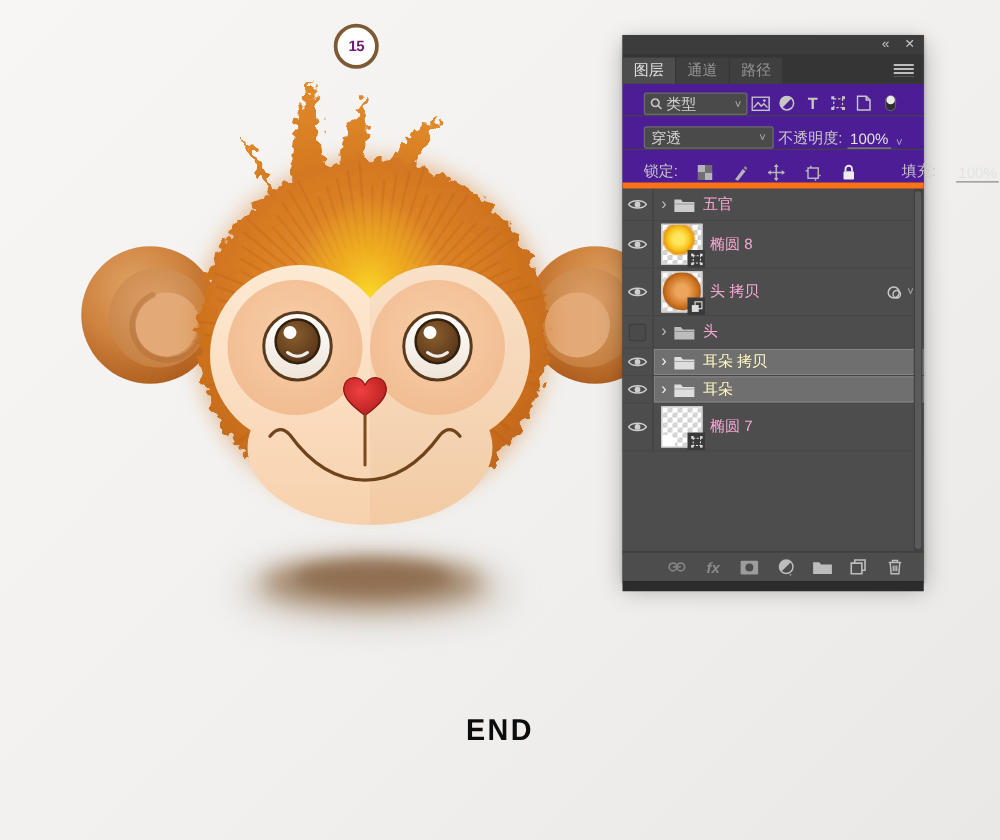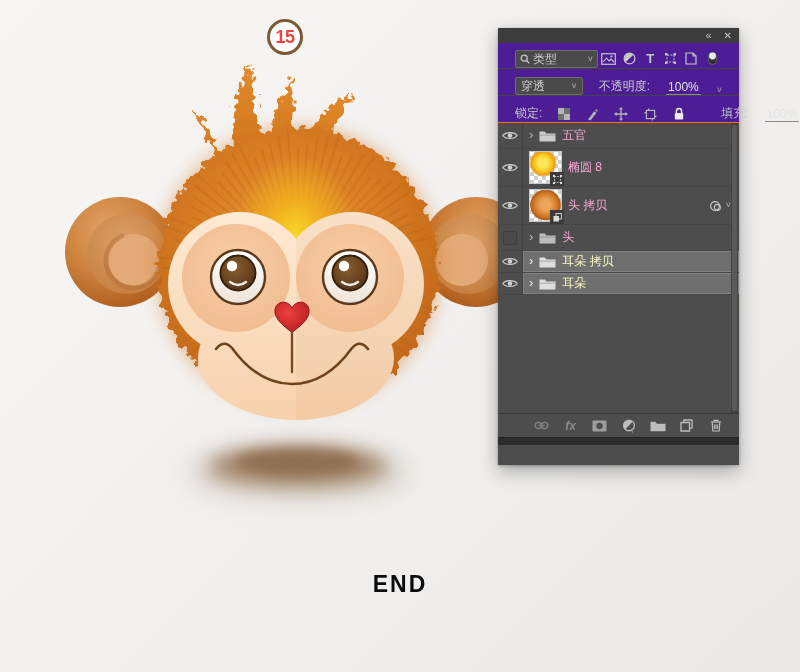--- a/index.html
+++ b/index.html
@@ -6,21 +6,21 @@
   body{
     width:800px;height:672px;position:relative;overflow:hidden;
     background:linear-gradient(135deg,#f7f6f5 0%,#f1f0ef 55%,#e9e8e7 100%);
     font-family:"Liberation Sans","DejaVu Sans",sans-serif;
     -webkit-font-smoothing:antialiased;
   }
   
   .step-badge{
     position:absolute;left:267px;top:19px;width:30px;height:30px;border-radius:50%;
     border:3px solid #7d5a33;background:#fff;display:flex;align-items:center;justify-content:center;
-    font-size:18px;font-weight:600;color:#ef4444;letter-spacing:-.5px;
+    font-size:12px;font-weight:600;color:#701a75;letter-spacing:-.5px;
   }
   
   .end-label{
     position:absolute;left:0;top:571px;width:800px;text-align:center;
     font-size:23px;font-weight:600;color:#0c0c0c;letter-spacing:2px;transform:scaleY(1.05);
   }
   
   .monkey{position:absolute;left:0;top:0}
   
   .panel{
@@ -36,26 +36,26 @@
   .tab.active{background:#4d4d4d;color:#e0e0e0}
   .hamburger-icon{position:absolute;right:8px;top:8px;width:16px;height:10px;
     background:repeating-linear-gradient(to bottom,#bdbdbd 0 1.6px,transparent 1.6px 3.3px)}
   .ctl-row{display:flex;align-items:flex-end;padding:0 17px;background:#4c1d95}
   .filter-row{height:25px;gap:1px;border-bottom:1px solid #434343}
   .kind-field{width:88px;height:18px;border:1px solid #6c6c6c;background:#4a4a4a;border-radius:2px;
     display:flex;align-items:center;gap:3px;padding:0 4px;box-sizing:border-box}
   .kind-field .lbl{flex:1;white-space:nowrap;overflow:hidden}
   .chev{color:#b3b3b3;font-size:9px;line-height:9px}
   .f-ico{width:21px;height:19px;display:flex;align-items:center;justify-content:center;color:#c6c6c6}
-  .blend-row{height:26px;gap:16px;border-bottom:1px solid #434343}
+  .blend-row{height:26px;gap:4px;border-bottom:1px solid #434343}
   .mode-field{width:116px;height:18px;border:1px solid #6c6c6c;background:#4a4a4a;border-radius:2px;
     display:flex;align-items:center;padding:0 5px;box-sizing:border-box;justify-content:space-between}
   .small-lbl{color:#c9c9c9;white-space:nowrap}
   .val{color:#e3e3e3;border-bottom:1px solid #8b8b8b;padding:0 2px;white-space:nowrap}
-  .lock-row{height:26px;gap:16px;border-bottom:1px solid #f97316}
+  .lock-row{height:26px;gap:16px;border-bottom:5px solid #f97316}
   .lk{width:17px;height:16px;display:flex;align-items:center;justify-content:center}
   
   .layer-list{position:relative;height:290px;background:#4d4d4d;overflow:hidden}
   .lrow{display:flex;align-items:stretch;border-bottom:1px solid #464646;position:relative;background:#4d4d4d}
   .h25{height:25px}.h22{height:21px}.h38{height:37px}
   .eye-cell{width:24px;flex:none;border-right:1px solid #414141;display:flex;align-items:center;justify-content:center}
   .eye-empty{width:12px;height:12px;border:1px solid #3e3e3e;background:#4a4a4a;border-radius:2px}
   .row-content{flex:1;display:flex;align-items:center;gap:6px;padding-left:6px;position:relative;min-width:0}
   .lrow.selected .row-content{background:#6f6f6f;box-shadow:inset 0 0 0 1px #818181;color:#fff}
   .disclosure{color:#bdbdbd;font-size:13px;line-height:12px;transform:translateY(-1px)}
@@ -305,20 +305,26 @@
   <span>15</span>
 </div>
 
 <div class="panel">
 
   <div class="titlebar">
     <span class="tico">«</span>
     <span class="tico close">✕</span>
   </div>
 
+  <div class="tabrow">
+    <div class="tab active">图层</div>
+    <div class="tab">通道</div>
+    <div class="tab">路径</div>
+    <div class="hamburger-icon"></div>
+  </div>
 
   <div class="ctl-row filter-row">
     <div class="kind-field">
       <svg width="10" height="10" viewBox="0 0 10 10">
         <circle cx="4.2" cy="4.2" r="3" fill="none" stroke="#c6c6c6" stroke-width="1.3"></circle>
         <path d="M6.5,6.5 L9.2,9.2" stroke="#c6c6c6" stroke-width="1.3"></path>
       </svg>
       <span class="lbl">类型</span>
       <span class="chev">˅</span>
     </div>
@@ -520,20 +526,43 @@
       <div class="row-content">
         <span class="disclosure">›</span>
         <svg width="17" height="12" viewBox="0 0 17 12">
             <path d="M.5,1.5 h5.2 l1.6,2 h9.2 v8 h-16 z" fill="#dedede"></path>
             <path d="M.5,5.2 h16" stroke="#a5a5a5" stroke-width=".9"></path>
           </svg>
         <span class="lname">耳朵</span>
       </div>
     </div>
 
+    <div class="lrow h38">
+      <div class="eye-cell">
+        <svg width="16" height="11" viewBox="0 0 18 12">
+            <path d="M1,6 C4,1.6 14,1.6 17,6 C14,10.4 4,10.4 1,6 Z" fill="none" stroke="#cecece" stroke-width="1.4"></path>
+            <circle cx="9" cy="6" r="2.6" fill="#cecece"></circle>
+          </svg>
+      </div>
+      <div class="row-content">
+        <div class="thumb">
+          <div class="art checker-wedge"></div>
+          <div class="badge">
+            <svg width="11" height="11" viewBox="0 0 12 12">
+                <rect x="2.8" y="2.8" width="6.4" height="6.4" fill="none" stroke="#e2e2e2" stroke-width=".9" stroke-dasharray="1.8 1.2"></rect>
+                <rect x="1" y="1" width="2.2" height="2.2" fill="#e2e2e2"></rect>
+                <rect x="8.8" y="1" width="2.2" height="2.2" fill="#e2e2e2"></rect>
+                <rect x="1" y="8.8" width="2.2" height="2.2" fill="#e2e2e2"></rect>
+                <rect x="8.8" y="8.8" width="2.2" height="2.2" fill="#e2e2e2"></rect>
+              </svg>
+          </div>
+        </div>
+        <span class="lname">椭圆 7</span>
+      </div>
+    </div>
 
 
 
     <div class="scrollbar">
       <div class="scroll-thumb"></div>
     </div>
   </div>
 
   <div class="toolbar">
     <span class="tb">

